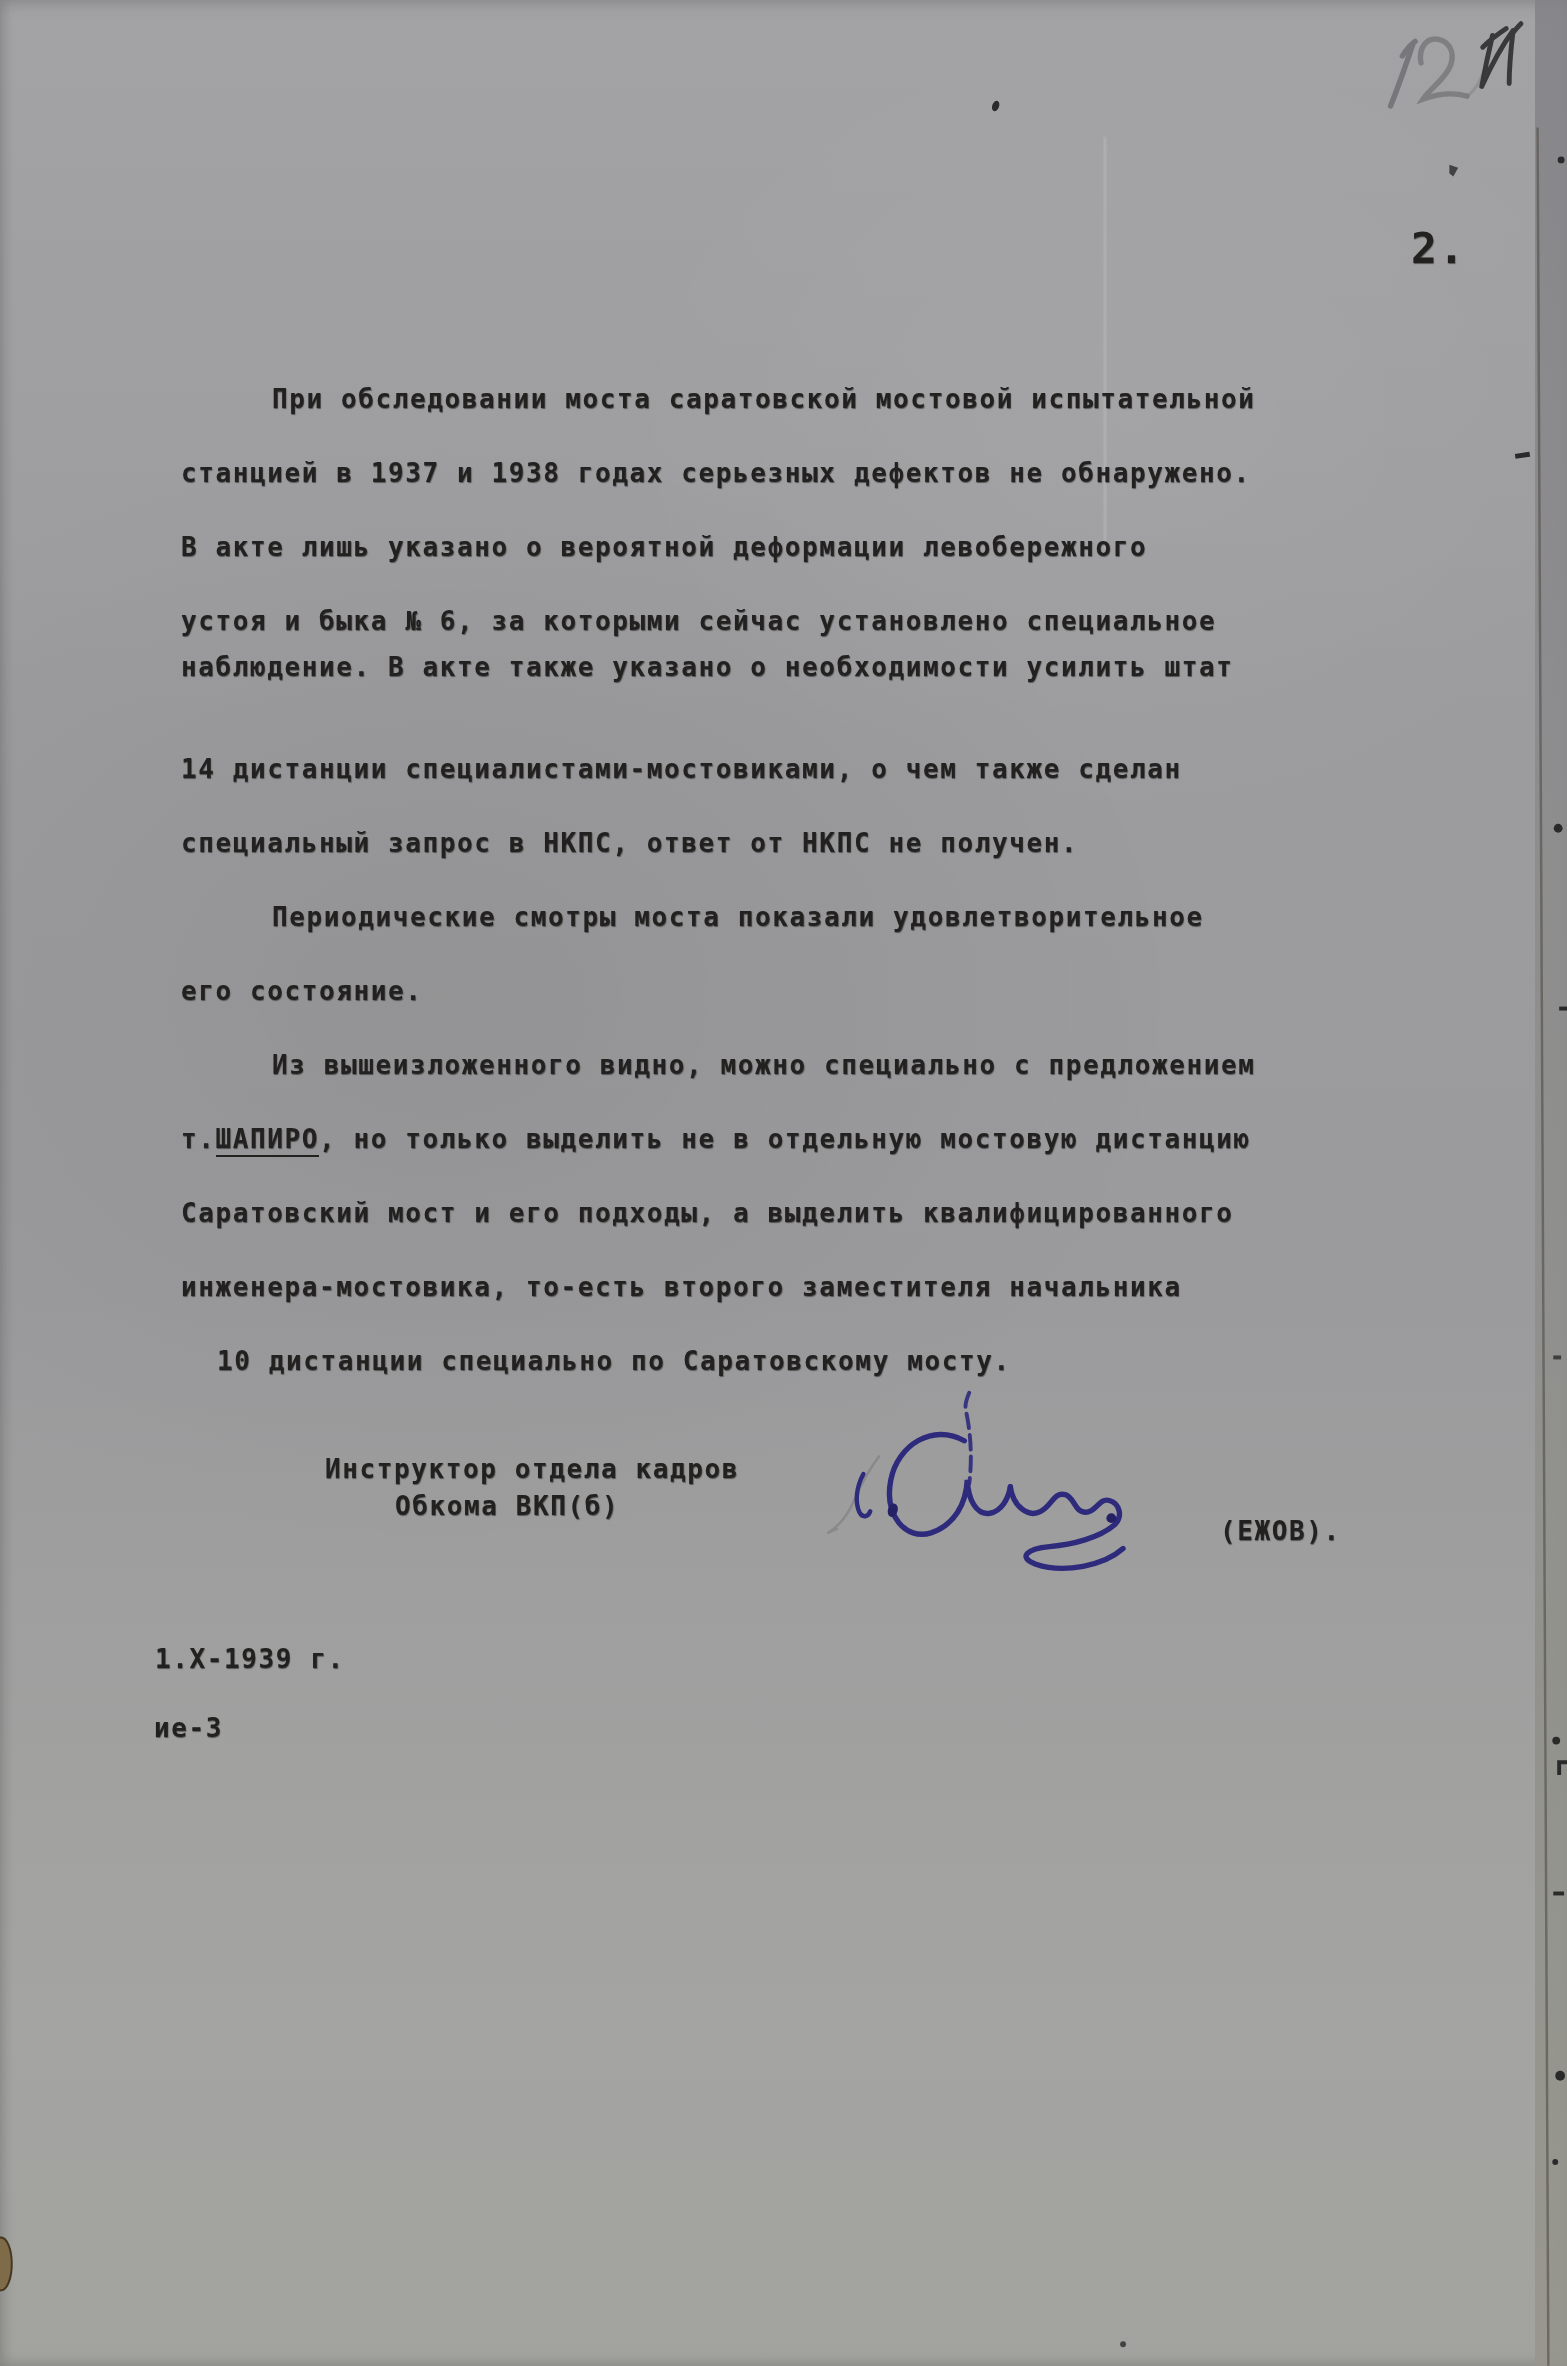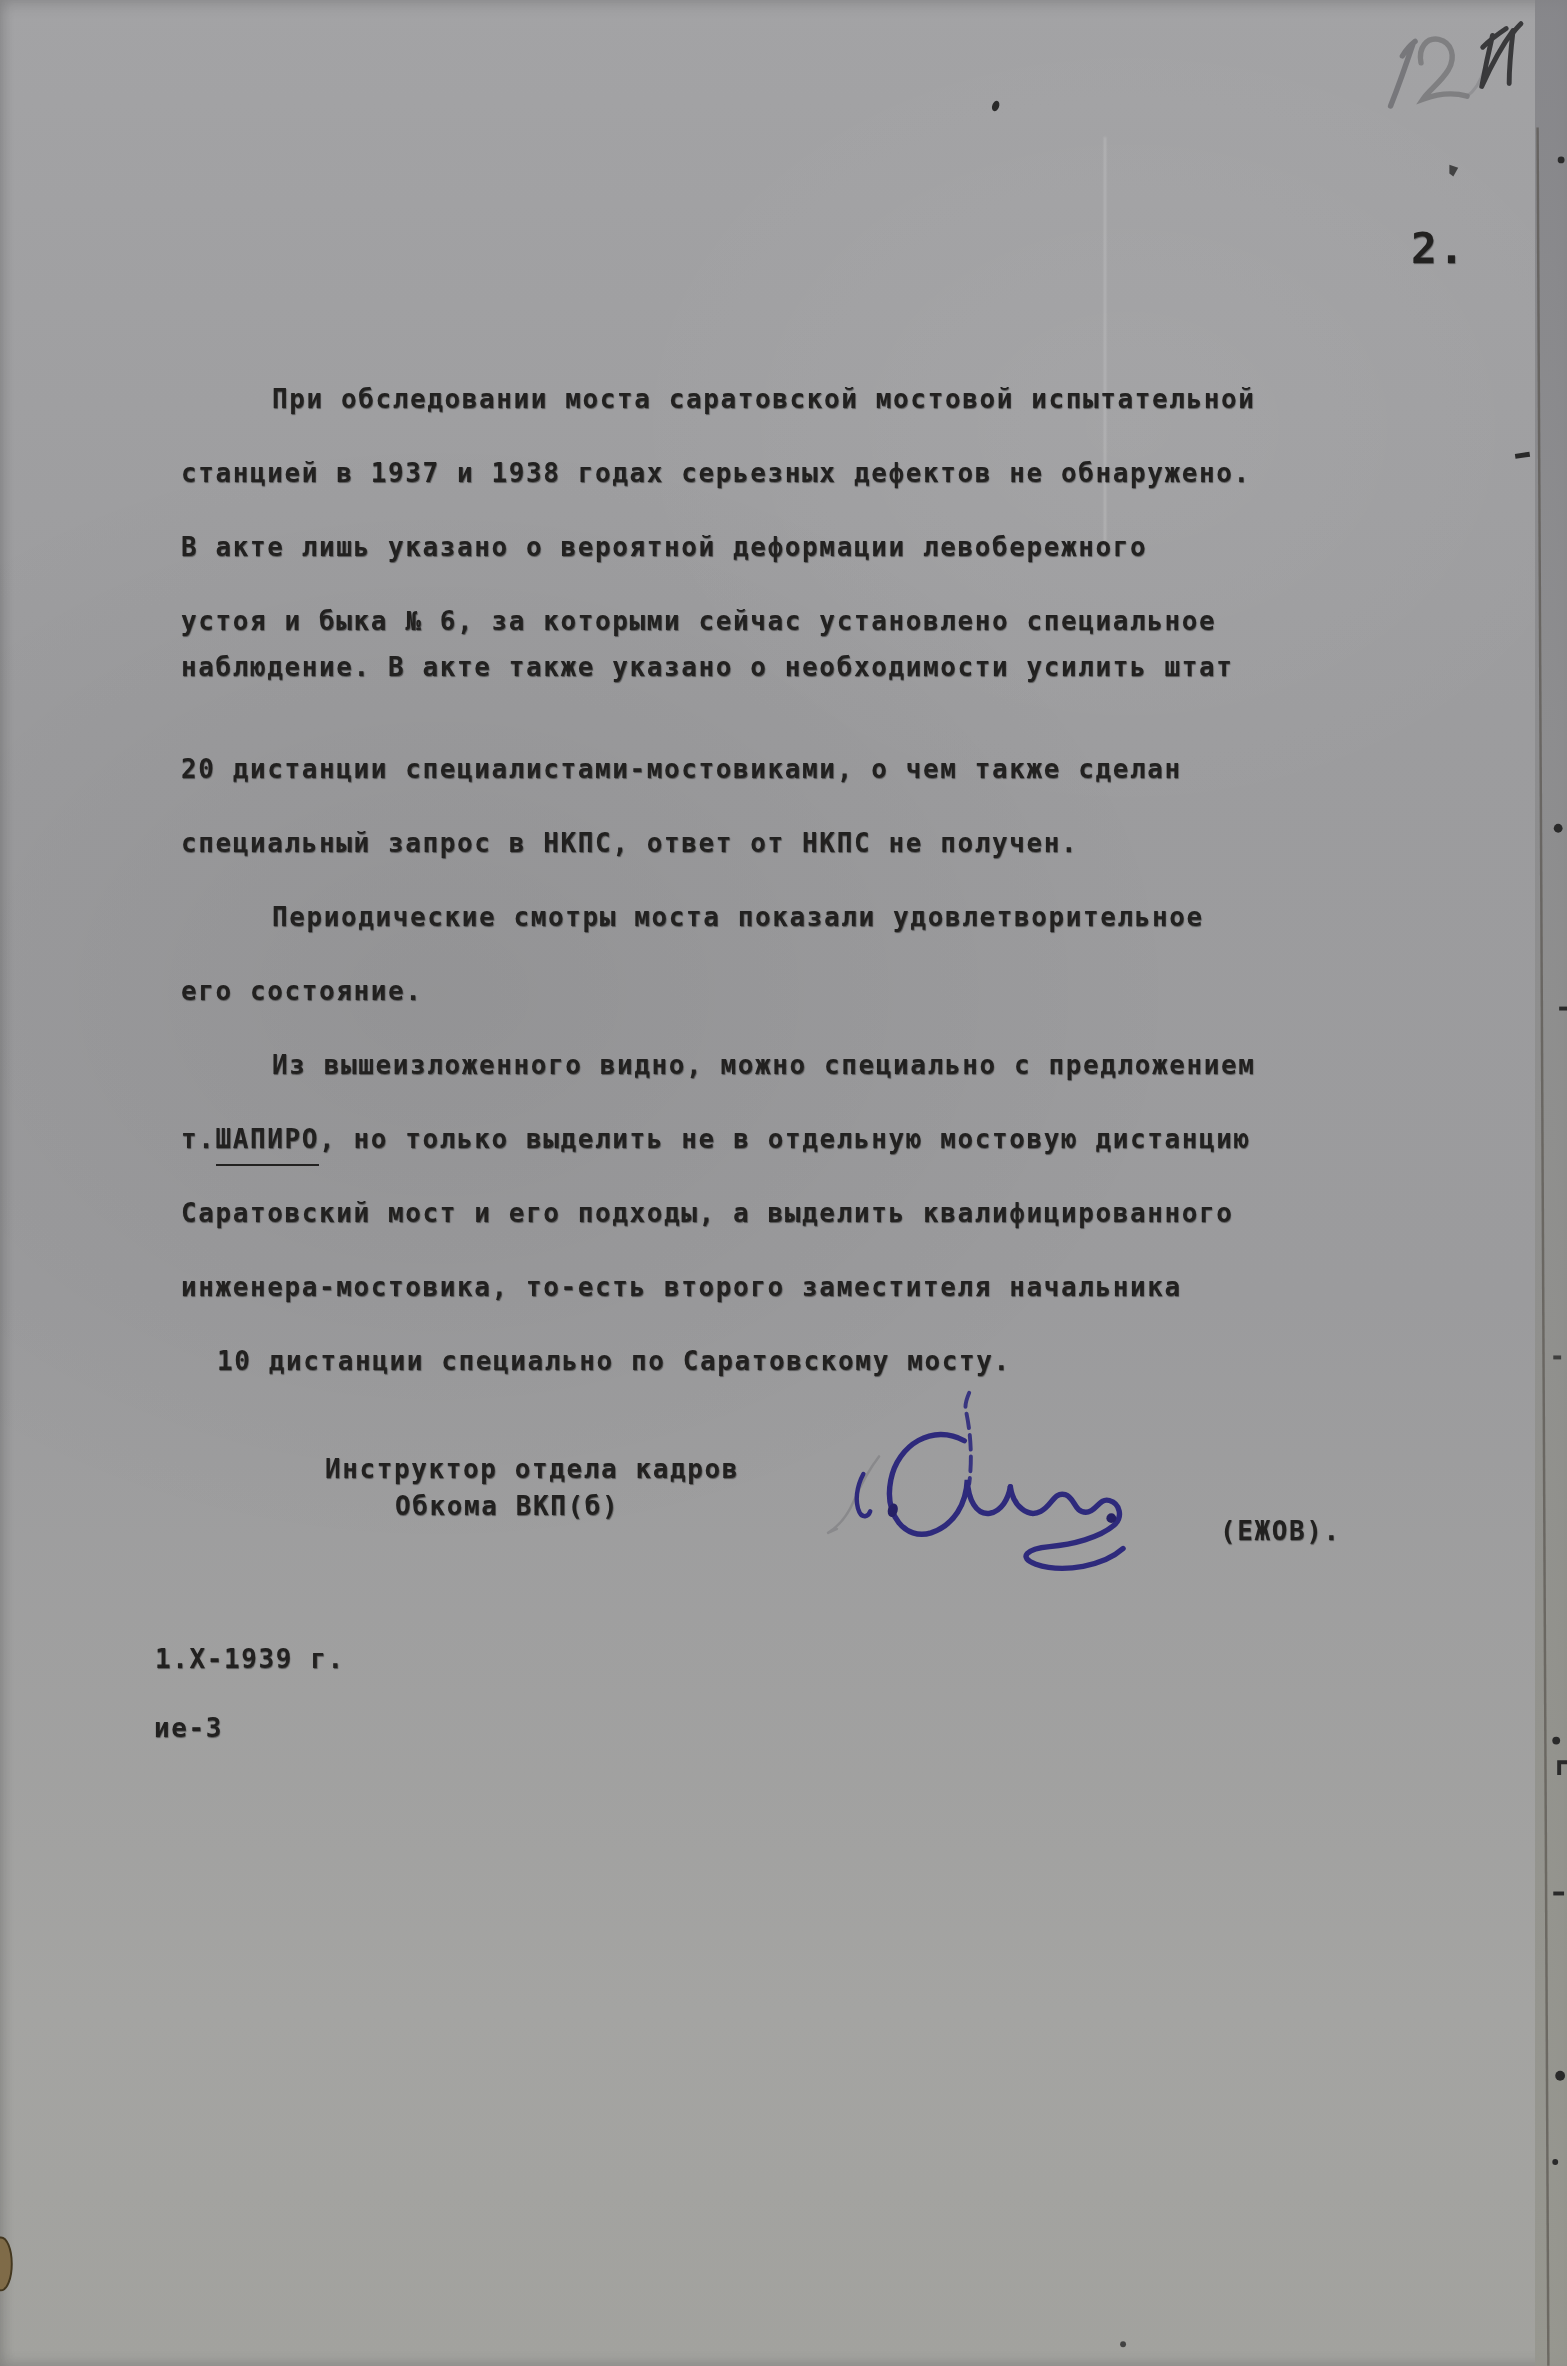--- a/index.html
+++ b/index.html
@@ -29,38 +29,38 @@
   .crease{
     position:absolute;left:1104px;top:137px;width:2px;height:412px;
     background:rgba(255,255,255,0.22);filter:blur(1px);
   }
   .typed{
     position:absolute;white-space:pre;
     color:#222120;font-weight:700;font-size:26px;line-height:43px;letter-spacing:1.6px;
     text-shadow:0.6px 0.6px 1px rgba(25,25,25,0.55);
   }
   .pagenum{font-size:43px;}
-  .u{border-bottom:2.9px solid currentColor;padding-bottom:10px;}
+  .u{border-bottom:2.9px solid currentColor;padding-bottom:1px;}
   svg.overlay{position:absolute;inset:0;pointer-events:none;}
 </style>
 </head>
 <body>
 
 <div class="paper"></div>
 <div class="edge-strip"></div>
 <div class="crease"></div>
 
 <div class="typed pagenum" style="left:1411px;top:227px;">2.</div>
 
 <div class="typed" style="left:272px;top:378px;">При обследовании моста саратовской мостовой испытательной</div>
 <div class="typed" style="left:181px;top:452px;">станцией в 1937 и 1938 годах серьезных дефектов не обнаружено.</div>
 <div class="typed" style="left:181px;top:526px;">В акте лишь указано о вероятной деформации левобережного</div>
 <div class="typed" style="left:181px;top:600px;">устоя и быка № 6, за которыми сейчас установлено специальное</div>
 <div class="typed" style="left:181px;top:646px;text-align:center;">наблюдение. В акте также указано о необходимости усилить штат</div>
-<div class="typed" style="left:181px;top:748px;">20 дистанции специалистами-мостовиками, о чем также сделан</div>
+<div class="typed" style="left:181px;top:748px;">14 дистанции специалистами-мостовиками, о чем также сделан</div>
 <div class="typed" style="left:181px;top:822px;">специальный запрос в НКПС, ответ от НКПС не получен.</div>
 <div class="typed" style="left:272px;top:896px;">Периодические смотры моста показали удовлетворительное</div>
 <div class="typed" style="left:181px;top:970px;">его состояние.</div>
 <div class="typed" style="left:272px;top:1044px;">Из вышеизложенного видно, можно специально с предложением</div>
 <div class="typed" style="left:181px;top:1118px;"><span>т.</span><span class="u">ШАПИРО</span><span>, но только выделить не в отдельную мостовую дистанцию</span></div>
 <div class="typed" style="left:181px;top:1192px;">Саратовский мост и его подходы, а выделить квалифицированного</div>
 <div class="typed" style="left:181px;top:1266px;">инженера-мостовика, то-есть второго заместителя начальника</div>
 <div class="typed" style="left:181px;top:1340px;margin-left:36px;">10 дистанции специально по Саратовскому мосту.</div>
 
 <div class="typed" style="left:325px;top:1448px;">Инструктор отдела кадров</div>

